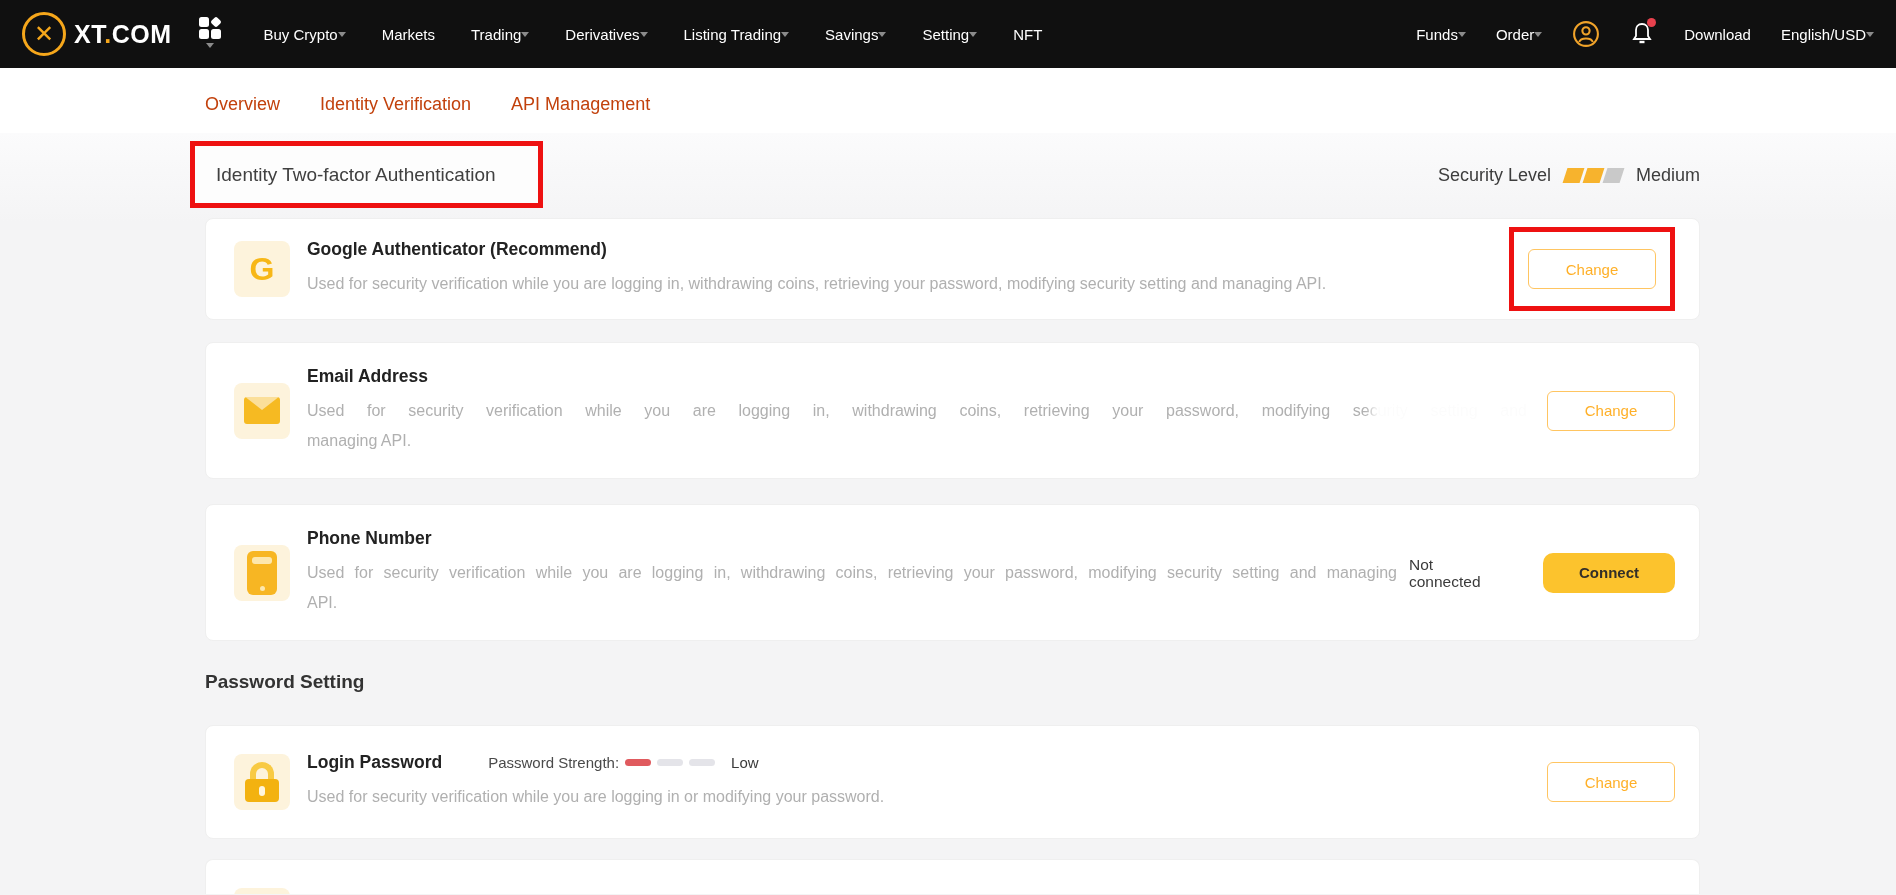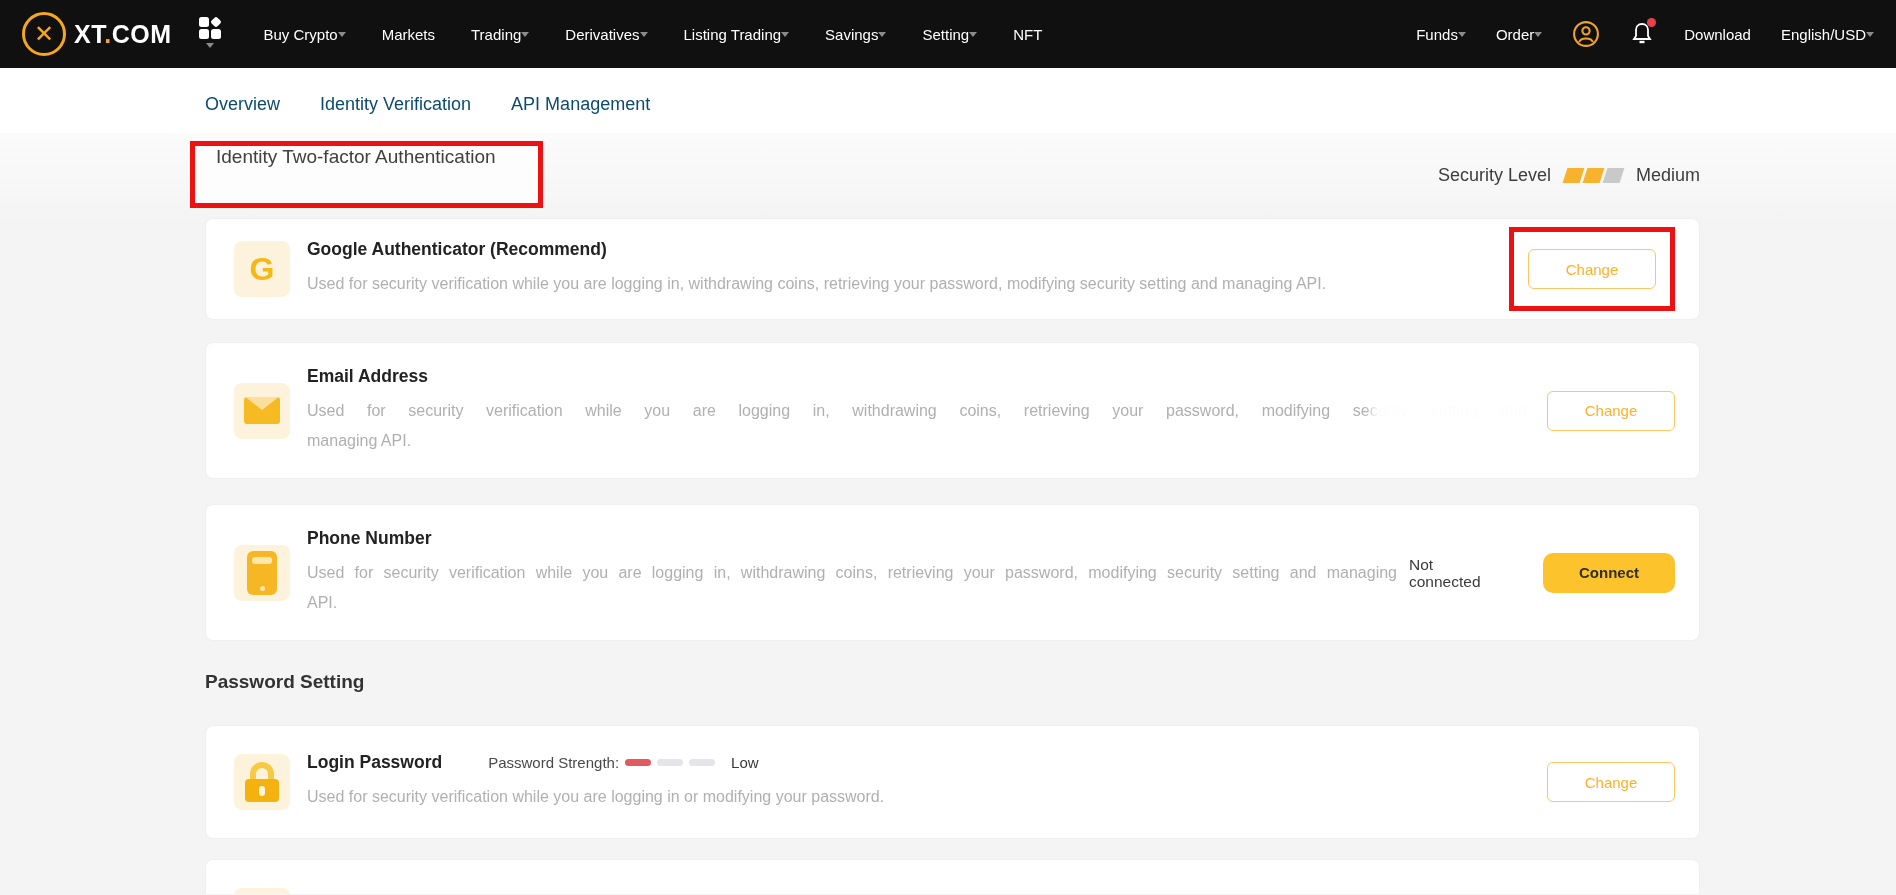--- a/index.html
+++ b/index.html
@@ -21,32 +21,32 @@
   .caret { width:0; height:0; border:4px solid transparent; border-top:5px solid #8b8b8b; margin-top:4px; }
   .nav-item { display:flex; flex-direction:row; align-items:center; color:#fff; font-size:15px; cursor:pointer; }
   .nav-item .spacer { height:9px; }
   .menu { display:flex; gap:36px; align-items:center; }
   .nav-right { margin-left:auto; display:flex; gap:30px; align-items:center; }
   .icon-btn { position:relative; display:flex; align-items:center; cursor:pointer; }
   .bell-dot { position:absolute; top:-3px; right:-2px; width:9px; height:9px; background:#e8414d; border-radius:50%; }
 
   
   .tabbar { height:65px; background:#fff; display:flex; align-items:center; gap:40px; padding:6px 0 0 205px; }
-  .tab { position:relative; font-size:18px; color:#0c4a6e; padding:20px 0 19px; cursor:pointer; }
+  .tab { position:relative; font-size:18px; color:#c2410c; padding:20px 0 19px; cursor:pointer; }
   .tab.active { color:#2c2c2c; font-weight:600; }
   .tab.active::after { content:""; position:absolute; left:0; right:0; bottom:7px; height:4px;
                        background:#f0a32a; border-radius:2px; }
 
   
   .content { position:relative; height:762px; padding:0 196px 0 205px;
              background:linear-gradient(180deg,#fbfbfc 0,#f4f4f5 90px); }
   .section-head { position:relative; height:85px; }
   .red-box-heading { position:absolute; left:-15px; top:8px; background:#fdfdfd;
                      border:5px solid #ee1111; padding:0 42px 0 21px; height:67px;
-                     display:flex; }
+                     display:flex; align-items:center; }
   .section-title { font-size:19px; font-weight:400; color:#404040; }
   .security-level { position:absolute; right:0; top:32px; display:flex; align-items:center;
                     gap:6px; font-size:18px; color:#3d3d3d; }
   .lvl-bars { display:flex; gap:3px; margin:0 8px; transform:skewX(-18deg); }
   .lvl-bar { width:17px; height:15px; background:#c9c9c9; }
   .lvl-bar.on { background:#f7b32d; }
 
   .card { background:#fff; border:1px solid #efefef; border-radius:8px;
           display:flex; align-items:center; padding:0 24px 0 28px; }
   .icon-box { width:56px; height:56px; background:#fdf3dc; border-radius:8px; flex:0 0 56px;

